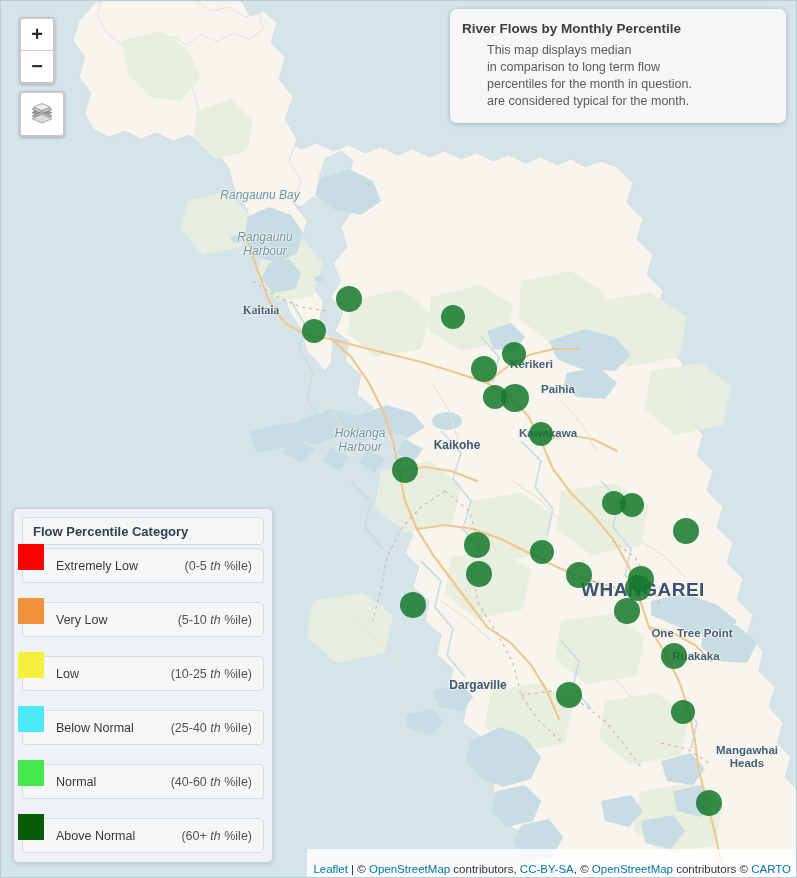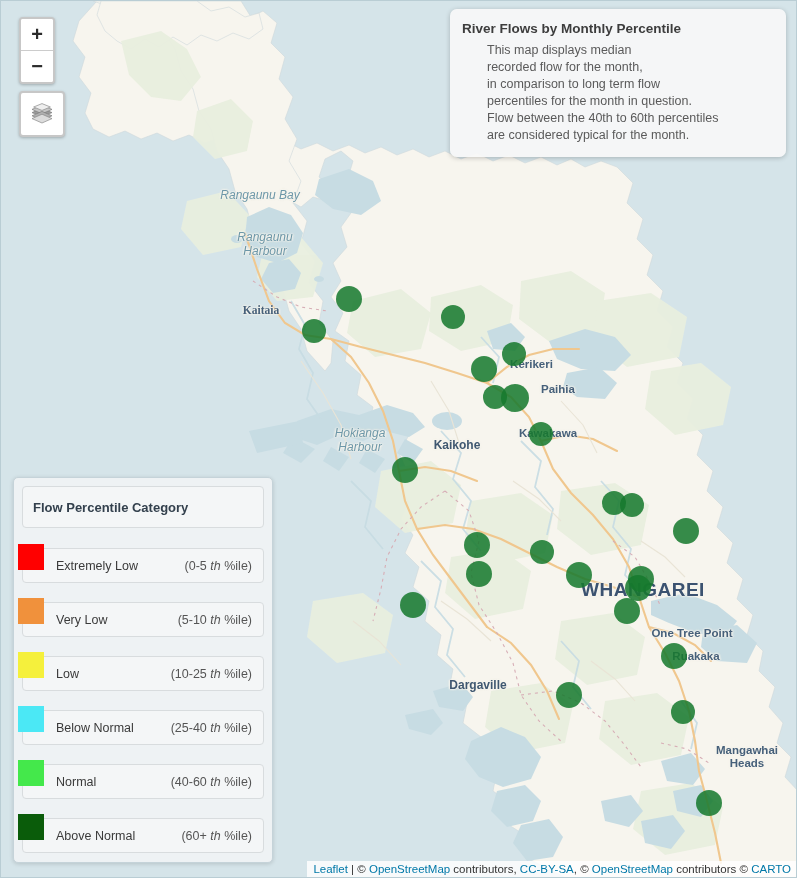--- a/index.html
+++ b/index.html
@@ -107,22 +107,22 @@
     background:#eef2f4;
     border:1px solid #c5d3d9;
     border-radius:5px;
     padding:8px 8px 9px 8px;
     box-shadow:0 1px 4px rgba(0,0,0,0.15);
     z-index:28;
   }
   #legend-title-row{
     border:1px solid #d8dcde;border-radius:4px;
     background:#f4f6f7;
-    padding:11px 10px;
-    margin-bottom:20px;
+    padding:4px 10px;
+    margin-bottom:3px;
   }
   #legend-title{
     font-size:13px;font-weight:bold;color:#33404d;
   }
   .legend-row{
     position:relative;
     border:1px solid #d8dcde;border-radius:4px;
     background:#f4f6f7;
     height:33px;
     margin-bottom:19px;
@@ -142,21 +142,21 @@
     position:absolute;right:11px;
     white-space:pre;
   }
   .legend-range i{font-style:italic;}
 
   
   #attribution{
     position:absolute;right:0;bottom:0;
     background:rgba(255,255,255,0.82);
     font-size:11.5px;color:#333;
-    padding:2px 5px 2px 6px;
+    padding:14px 5px 2px 6px;
     z-index:29;
     white-space:nowrap;
     font-family:"Liberation Sans", sans-serif;
   }
   #attribution a{color:#0078A8;text-decoration:none;}
   #attribution span.sep{color:#333;}
 </style>
 </head>
 <body>
 
@@ -385,24 +385,22 @@
       <polygon points="13,18.2 3,13.8 13,9.4 23,13.8" fill="#b0b0b0" stroke="#7e7e7e" stroke-width="0.7"></polygon>
       <polygon points="13,21.0 3,16.6 13,12.2 23,16.6" fill="#dcdcdc" stroke="#8a8a8a" stroke-width="0.7"></polygon>
       <polygon points="13,8.4 4.6,5.0 13,1.6 21.4,5.0" fill="#efefef" stroke="#8a8a8a" stroke-width="0.7"></polygon>
     </svg>
   </div>
 
   <div id="info-box">
     <div id="info-title">River Flows by Monthly Percentile</div>
     <div id="info-body">
         <div>This map displays median</div>
-        <div>recorded flow for the month,</div>
         <div>in comparison to long term flow</div>
         <div>percentiles for the month in question.</div>
-        <div>Flow between the 40th to 60th percentiles</div>
         <div>are considered typical for the month.</div>
       </div>
   </div>
 
   <div id="legend">
     <div id="legend-title-row">
       <span id="legend-title">Flow Percentile Category</span>
     </div>
     <div id="legend-items">
         <div class="legend-row">

